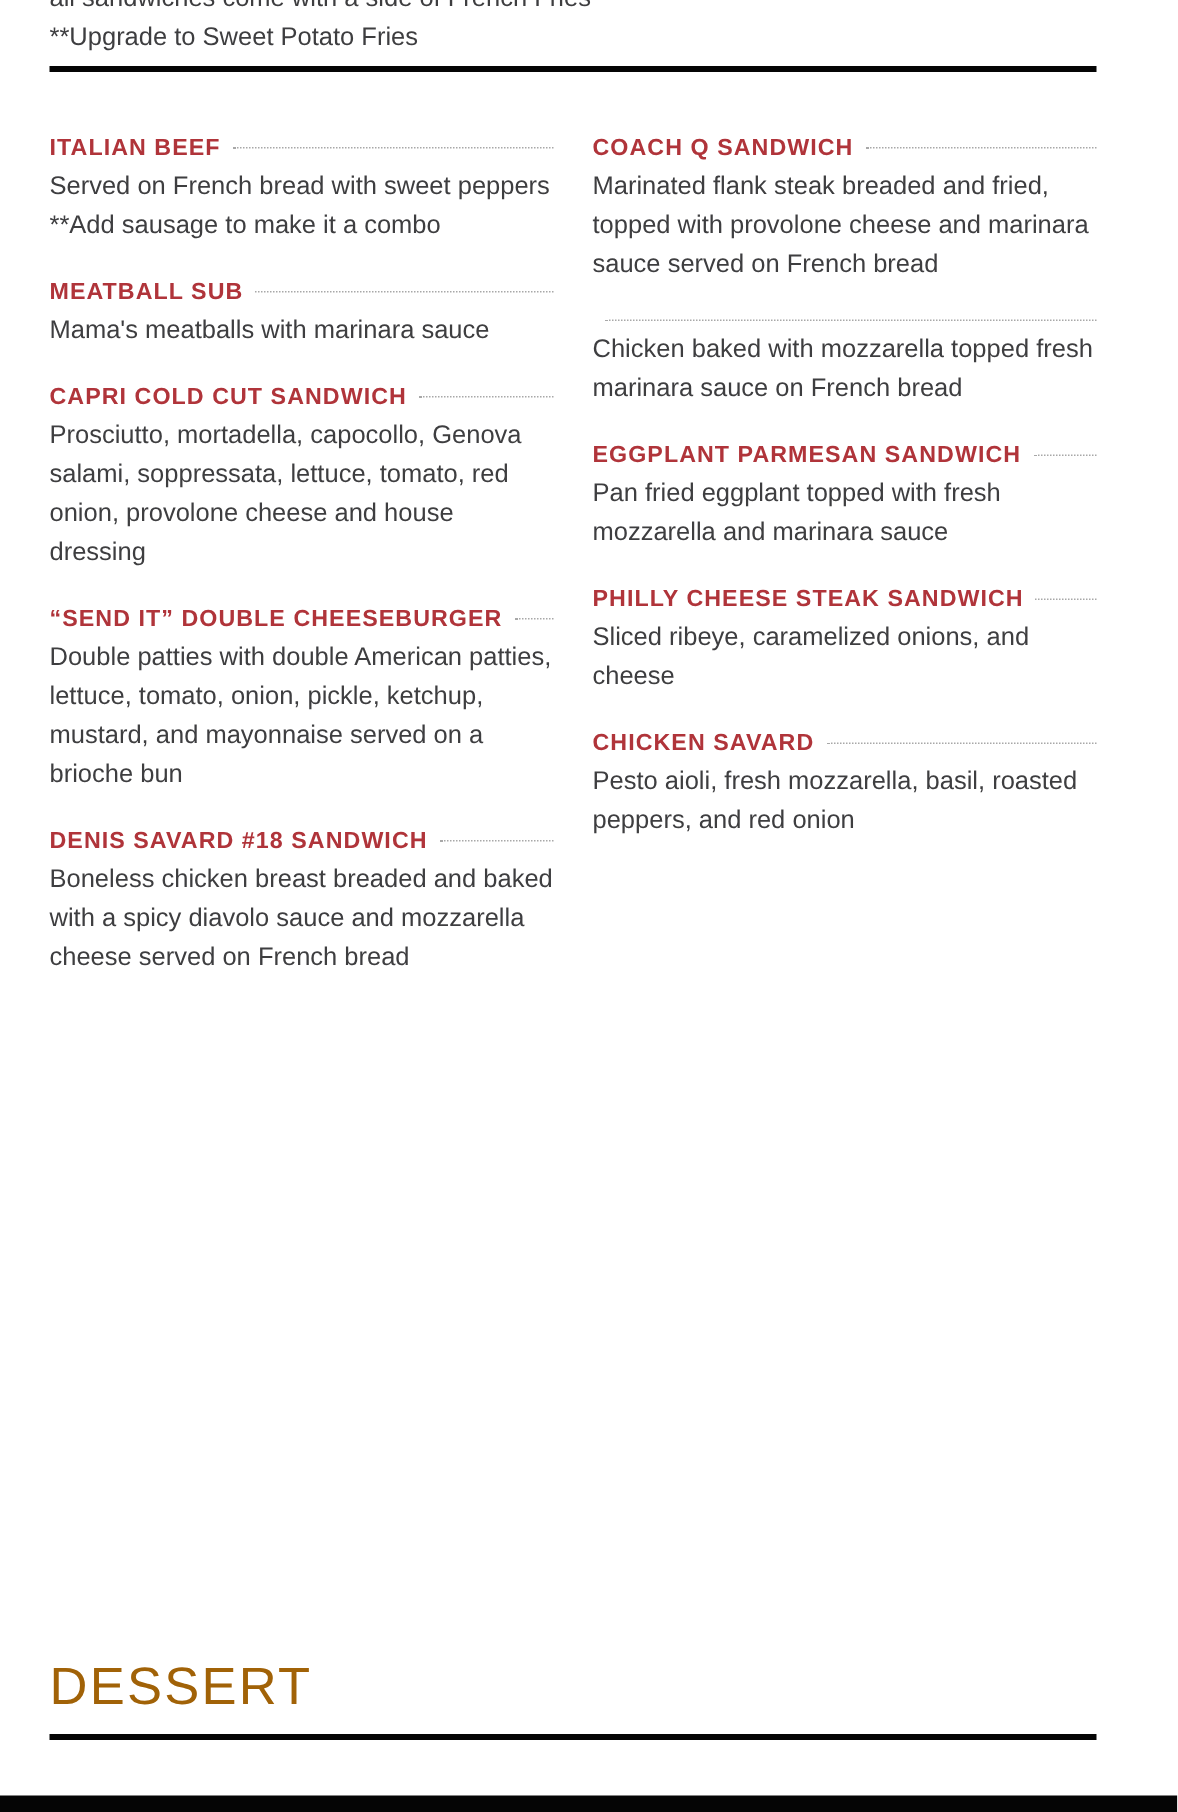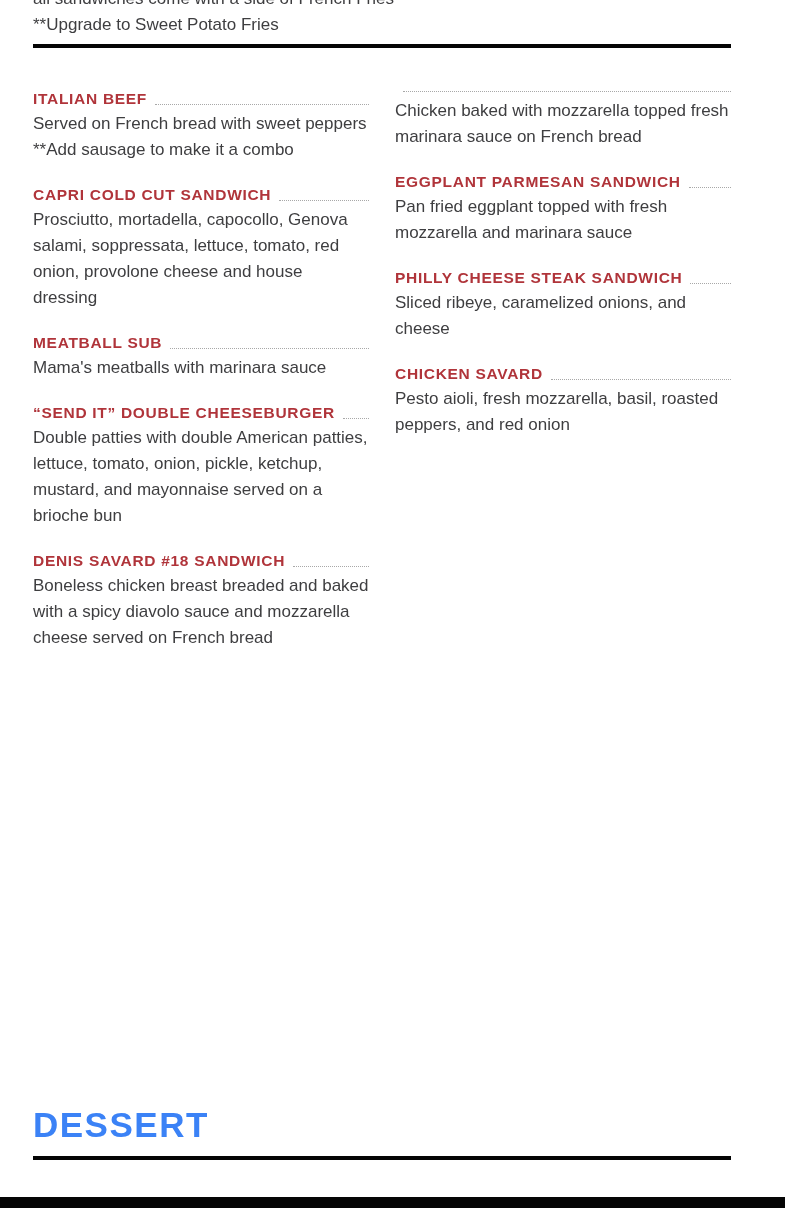--- a/index.html
+++ b/index.html
@@ -37,21 +37,21 @@
     left: 33px;
     top: 91px;
     width: 698px;
     display: flex;
     gap: 26px;
   }
   .menu-col { width: 336px; }
   .menu-item { margin-bottom: 24px; }
   .item-name-row {
     display: flex;
-    align-items: flex-end;
+    align-items: center;
     line-height: 16px;
   }
   .item-name {
     color: #b0343a;
     font-weight: bold;
     font-size: 15.5px;
     letter-spacing: 0.7px;
     white-space: nowrap;
   }
   .leader {
@@ -67,24 +67,24 @@
     line-height: 26px;
     color: #3e3e40;
     white-space: pre-line;
   }
   
   .dessert-title {
     position: absolute;
     left: 33px;
     top: 1105px;
     font-size: 35px;
-    font-weight: 700;
+    font-weight: 400;
     letter-spacing: 1.5px;
     line-height: 40px;
-    color: #3b82f6;
+    color: #a16207;
   }
   
   .bottom-bar {
     position: absolute;
     left: 0;
     right: 0;
     bottom: 0;
     height: 11px;
     background: #050505;
   }
@@ -109,54 +109,61 @@
         <div class="item-name-row">
           <span class="item-name">ITALIAN BEEF</span>
           <span class="leader"></span>
         </div>
         <p class="item-desc">Served on French bread with sweet peppers
 **Add sausage to make it a combo</p>
       </div>
 
       <div class="menu-item">
         <div class="item-name-row">
+          <span class="item-name">MEATBALL SUB</span>
+          <span class="leader"></span>
+        </div>
+        <p class="item-desc">Mama's meatballs with marinara sauce</p>
+      </div>
+
+      <div class="menu-item">
+        <div class="item-name-row">
           <span class="item-name">CAPRI COLD CUT SANDWICH</span>
           <span class="leader"></span>
         </div>
         <p class="item-desc">Prosciutto, mortadella, capocollo, Genova salami, soppressata, lettuce, tomato, red onion, provolone cheese and house dressing</p>
       </div>
 
       <div class="menu-item">
         <div class="item-name-row">
-          <span class="item-name">MEATBALL SUB</span>
-          <span class="leader"></span>
-        </div>
-        <p class="item-desc">Mama's meatballs with marinara sauce</p>
-      </div>
-
-      <div class="menu-item">
-        <div class="item-name-row">
           <span class="item-name">“SEND IT” DOUBLE CHEESEBURGER</span>
           <span class="leader"></span>
         </div>
         <p class="item-desc">Double patties with double American patties, lettuce, tomato, onion, pickle, ketchup, mustard, and mayonnaise served on a brioche bun</p>
       </div>
 
       <div class="menu-item">
         <div class="item-name-row">
           <span class="item-name">DENIS SAVARD #18 SANDWICH</span>
           <span class="leader"></span>
         </div>
         <p class="item-desc">Boneless chicken breast breaded and baked with a spicy diavolo sauce and mozzarella cheese served on French bread</p>
       </div>
 
     </div>
 
     <div class="menu-col">
 
+      <div class="menu-item">
+        <div class="item-name-row">
+          <span class="item-name">COACH Q SANDWICH</span>
+          <span class="leader"></span>
+        </div>
+        <p class="item-desc">Marinated flank steak breaded and fried, topped with provolone cheese and marinara sauce served on French bread</p>
+      </div>
 
       <div class="menu-item">
         <div class="item-name-row">
           <span class="leader"></span>
         </div>
         <p class="item-desc">Chicken baked with mozzarella topped fresh marinara sauce on French bread</p>
       </div>
 
       <div class="menu-item">
         <div class="item-name-row">

